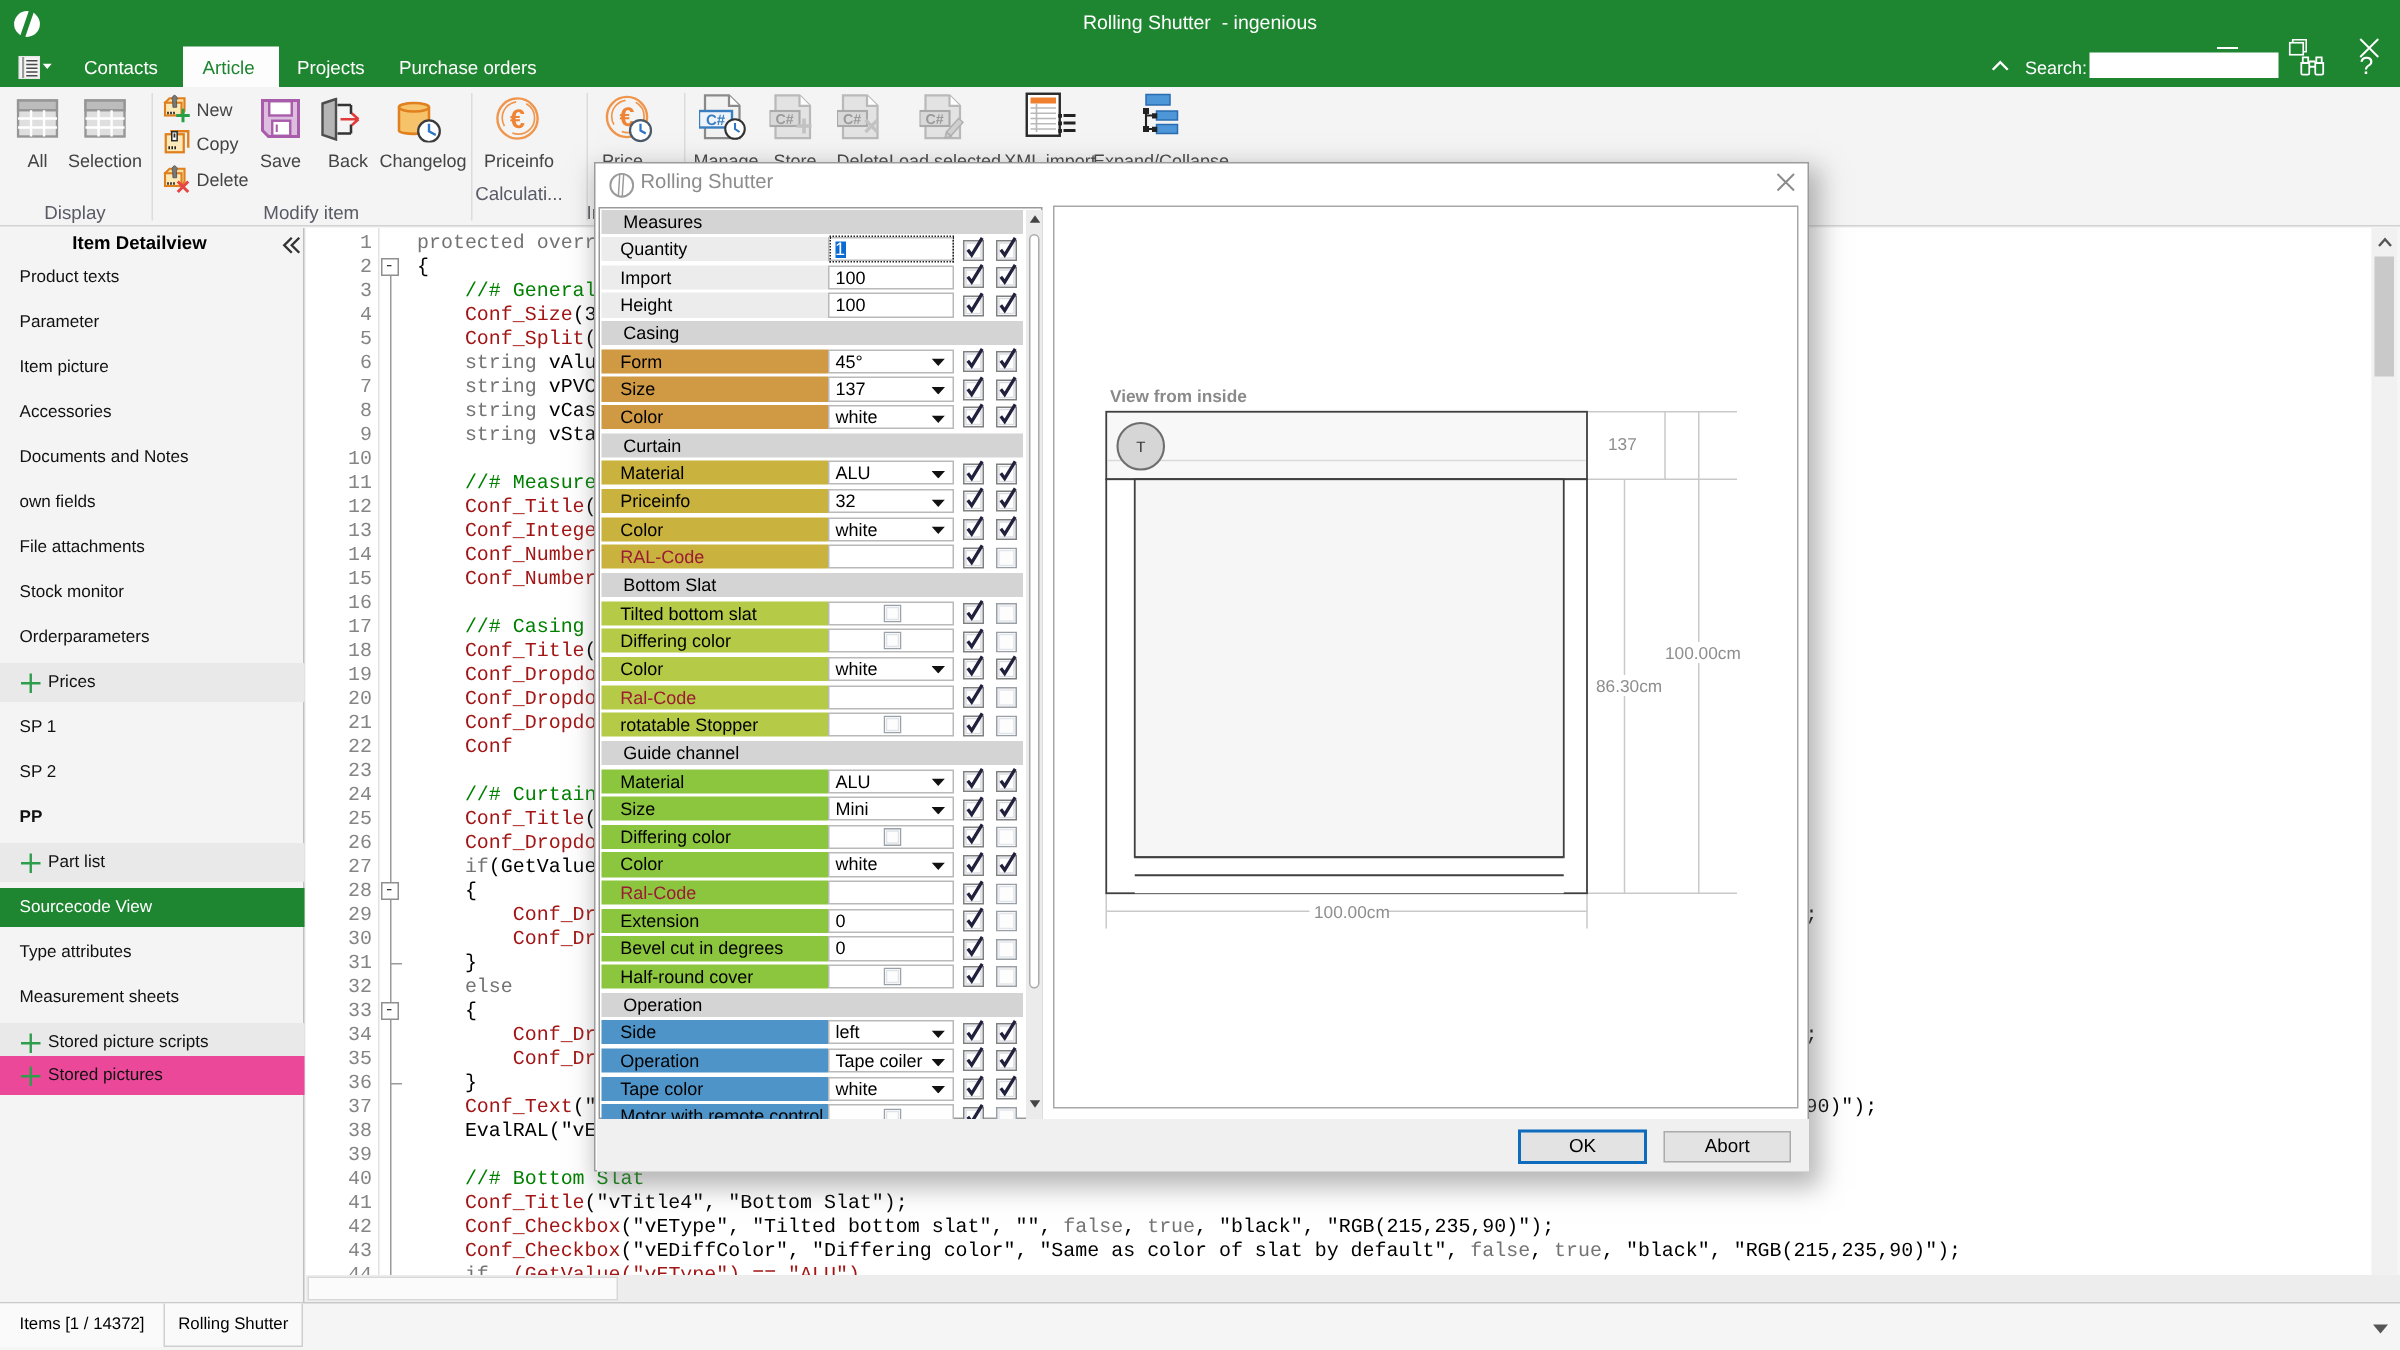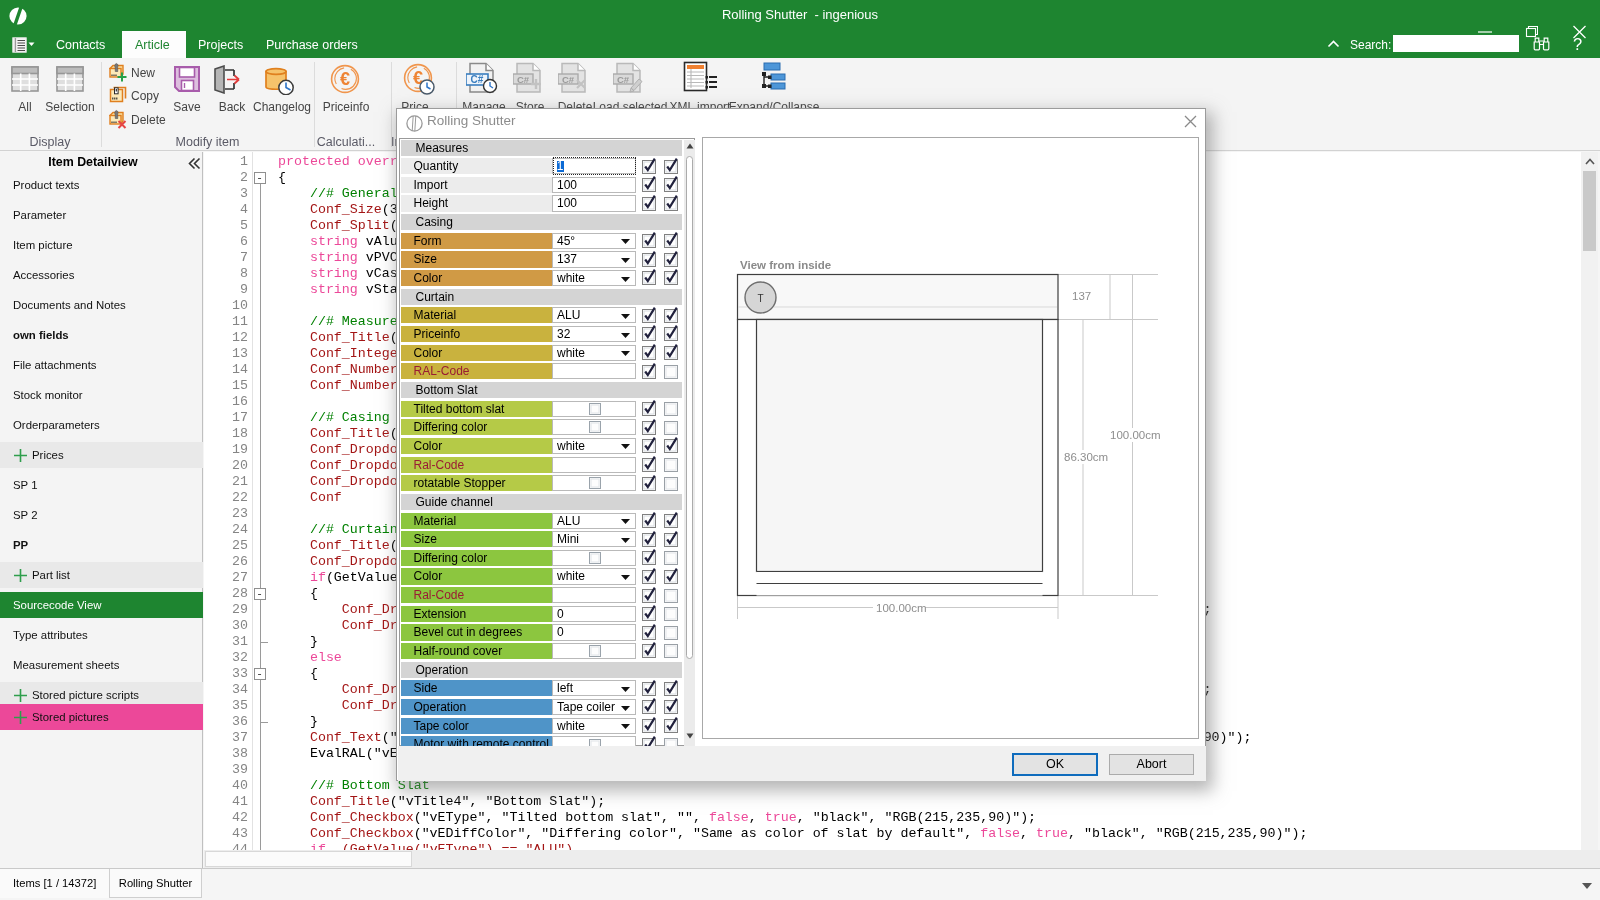--- a/index.html
+++ b/index.html
@@ -11,21 +11,21 @@
 .ribbon{left:0;top:58px;width:1600px;height:93px;background:#f4f4f4;border-bottom:1px solid #d2d2d2}
 .rlabel{font-size:12px;color:#444;top:42px;text-align:center}
 .rsmall{font-size:12px;color:#444;line-height:16px}
 .rgroup{font-size:12.5px;color:#5a5a66;top:78px;text-align:center;white-space:nowrap}
 .rsep{width:1px;background:#dcdcdc;top:4px;height:85px}
 .sidebar{left:0;top:152px;width:203px;height:716px;background:#f4f4f4;border-right:1px solid #c0c0c0}
 .sitem{left:0;width:203px;height:26px;font-size:11.4px;color:#111;display:flex;align-items:center;padding-left:13px}
 .codearea{left:204px;top:152px;width:1377px;height:698px;background:#fff;overflow:hidden;font-family:"Liberation Mono",monospace;font-size:13.3px}
 .cnum{position:absolute;width:44px;text-align:right;color:#858585;height:16px;line-height:16px}
 .cline{position:absolute;left:74px;height:16px;line-height:16px;white-space:pre;color:#000}
-.kw{color:#ec4899}.cm{color:#008000}.mr{color:#a31515}
+.kw{color:#737373}.cm{color:#008000}.mr{color:#a31515}
 .dialog{left:396px;top:108px;width:810px;height:673px;background:#fff;border:1px solid #9b9b9b;
         box-shadow:4px 7px 16px 3px rgba(110,110,110,.5)}
 .ghead{left:1px;width:281px;height:16.2px;background:#d4d4d4;font-size:12px;line-height:16px;padding-left:15px;color:#000}
 .glab{left:1px;width:151.5px;height:16.2px;font-size:12px;line-height:16px;padding-left:13px;color:#000;white-space:nowrap;overflow:hidden}
 .glab.m{background:#ececec}
 .glab.ca{background:#d09a45}
 .glab.cu{background:#c9b23e}
 .glab.bs{background:#b5ca47}
 .glab.gc{background:#8cc63f}
 .glab.op{background:#4f94c8}
@@ -135,21 +135,21 @@
   </svg>
 <div class="abs rlabel" style="left:250px;width:64px;top:100px">Changelog</div>
 <div class="abs rgroup" style="left:160px;width:95px;top:135px">Modify item</div>
 <div class="abs rsep" style="left:314px;top:62px"></div>
 <svg class="abs" style="left:330px;top:64px;" width="30" height="30" viewBox="0 0 30 30">
     <circle cx="15" cy="15" r="13.4" fill="none" stroke="#f0954c" stroke-width="1.6"></circle>
     <circle cx="15.6" cy="14.6" r="10.8" fill="none" stroke="#f0954c" stroke-width="1.1" stroke-dasharray="21 7"></circle>
     <text x="15" y="21" font-size="18" font-weight="bold" fill="#ee8434" text-anchor="middle" font-family="Liberation Sans">€</text>
   </svg>
 <div class="abs rlabel" style="left:318px;width:56px;top:100px">Priceinfo</div>
-<div class="abs rgroup" style="left:305px;width:82px;top:135px">Calculati...</div>
+<div class="abs rgroup" style="left:305px;width:82px;top:122px">Calculati...</div>
 <div class="abs rsep" style="left:391px;top:62px"></div>
 <div class="abs rgroup" style="left:391px;width:60px;top:135px;text-align:left">Import</div>
 <svg class="abs" style="left:403px;top:63px;" width="32" height="32" viewBox="0 0 32 32">
     <circle cx="15" cy="15" r="13.4" fill="none" stroke="#f0954c" stroke-width="1.6"></circle>
     <circle cx="15.6" cy="14.6" r="10.8" fill="none" stroke="#f0954c" stroke-width="1.1" stroke-dasharray="21 7"></circle>
     <text x="15" y="21" font-size="18" font-weight="bold" fill="#ee8434" text-anchor="middle" font-family="Liberation Sans">€</text>
     <circle cx="24" cy="24" r="7" fill="#fff" stroke="#4a5a6a" stroke-width="1.5"></circle>
     <path d="M24 19.5 V24 L27.5 26" stroke="#2e75c8" stroke-width="1.5" fill="none"></path>
   </svg>
 <div class="abs rlabel" style="left:395px;width:50px;top:100px">Price...</div>
@@ -209,21 +209,21 @@
 <div class="abs sidebar"></div>
 <div class="abs" style="left:0;top:155px;width:186px;height:18px;text-align:center;font-size:12.4px;font-weight:bold;color:#000">Item Detailview</div>
 <svg class="abs" style="left:188px;top:157px;" width="13" height="13" viewBox="0 0 13 13">
     <path d="M6.5 1.5 L1.5 6.5 L6.5 11.5 M11.5 1.5 L6.5 6.5 L11.5 11.5" fill="none" stroke="#333" stroke-width="1.6"></path>
   </svg>
 <div class="abs sitem" style="top:172px;">Product texts</div>
 <div class="abs sitem" style="top:202px;">Parameter</div>
 <div class="abs sitem" style="top:232px;">Item picture</div>
 <div class="abs sitem" style="top:262px;">Accessories</div>
 <div class="abs sitem" style="top:292px;">Documents and Notes</div>
-<div class="abs sitem" style="top:322px;font-weight:bold;">own fields</div>
+<div class="abs sitem" style="top:322px;">own fields</div>
 <div class="abs sitem" style="top:352px;">File attachments</div>
 <div class="abs sitem" style="top:382px;">Stock monitor</div>
 <div class="abs sitem" style="top:412px;">Orderparameters</div>
 <div class="abs sitem" style="top:442px;background:#e9e9e9;"><svg width="15" height="15" viewBox="0 0 15 15" style="margin:0 4px 0 0;flex:none">
       <path d="M7.5 1 V14 M1 7.5 H14" stroke="#2f9e4c" stroke-width="1.6"></path>
     </svg>Prices</div>
 <div class="abs sitem" style="top:472px;">SP 1</div>
 <div class="abs sitem" style="top:502px;">SP 2</div>
 <div class="abs sitem" style="top:532px;font-weight:bold;">PP</div>
 <div class="abs sitem" style="top:562px;background:#e9e9e9;"><svg width="15" height="15" viewBox="0 0 15 15" style="margin:0 4px 0 0;flex:none">

